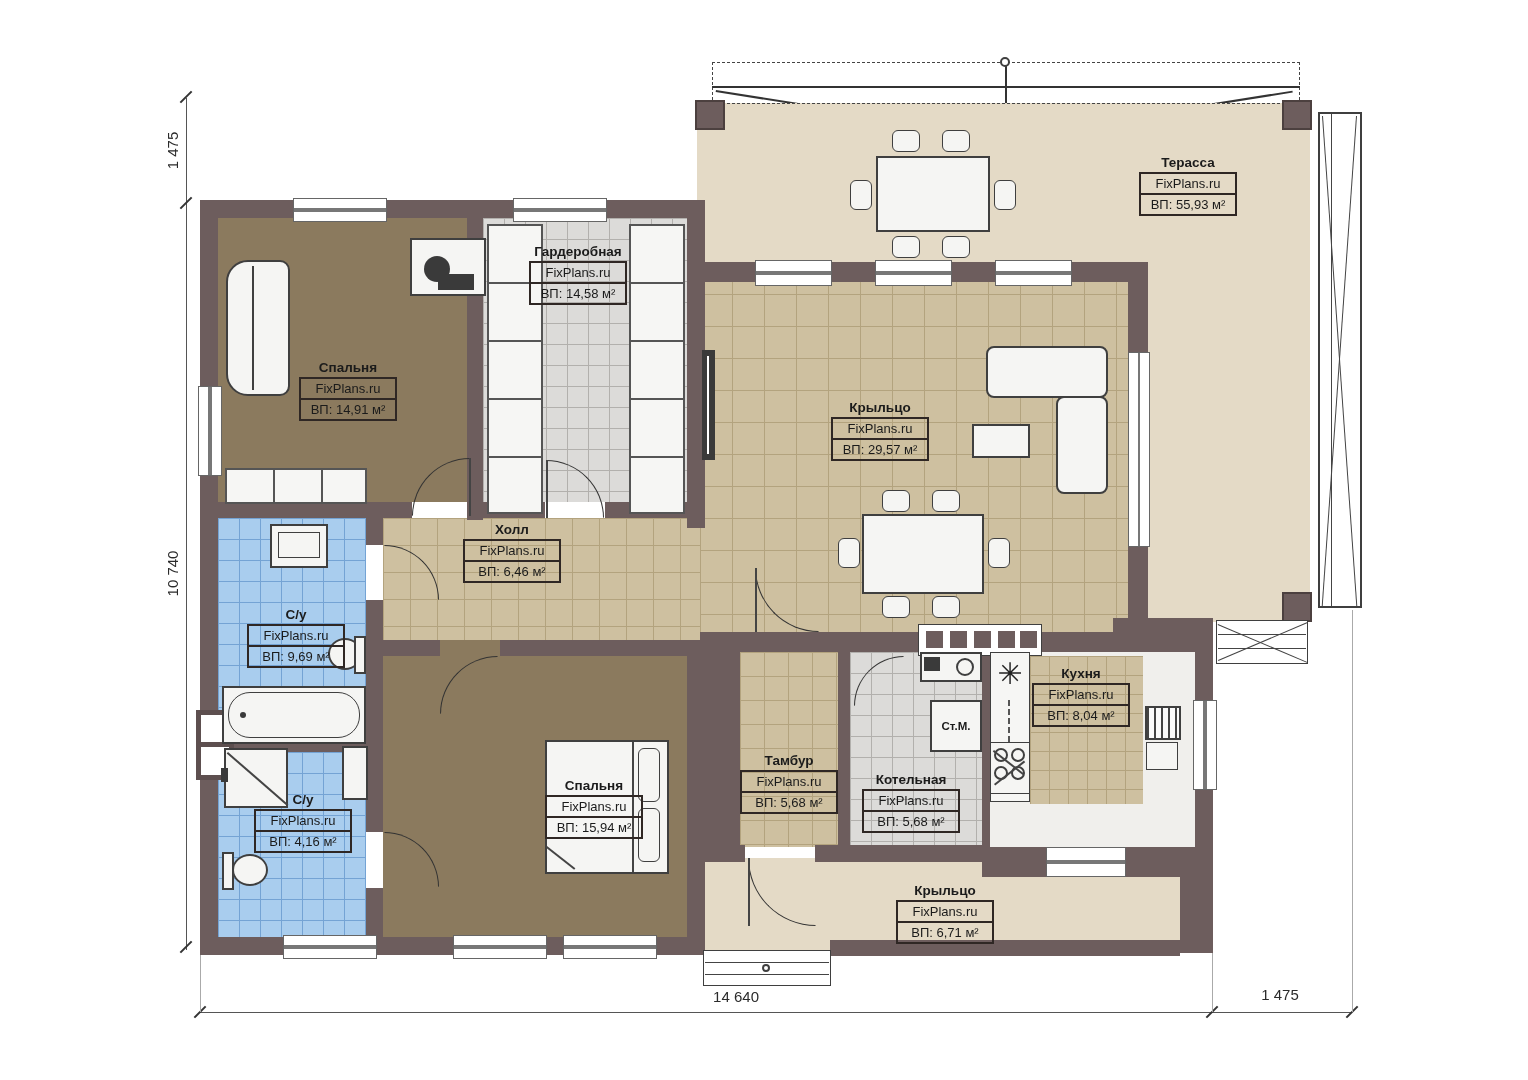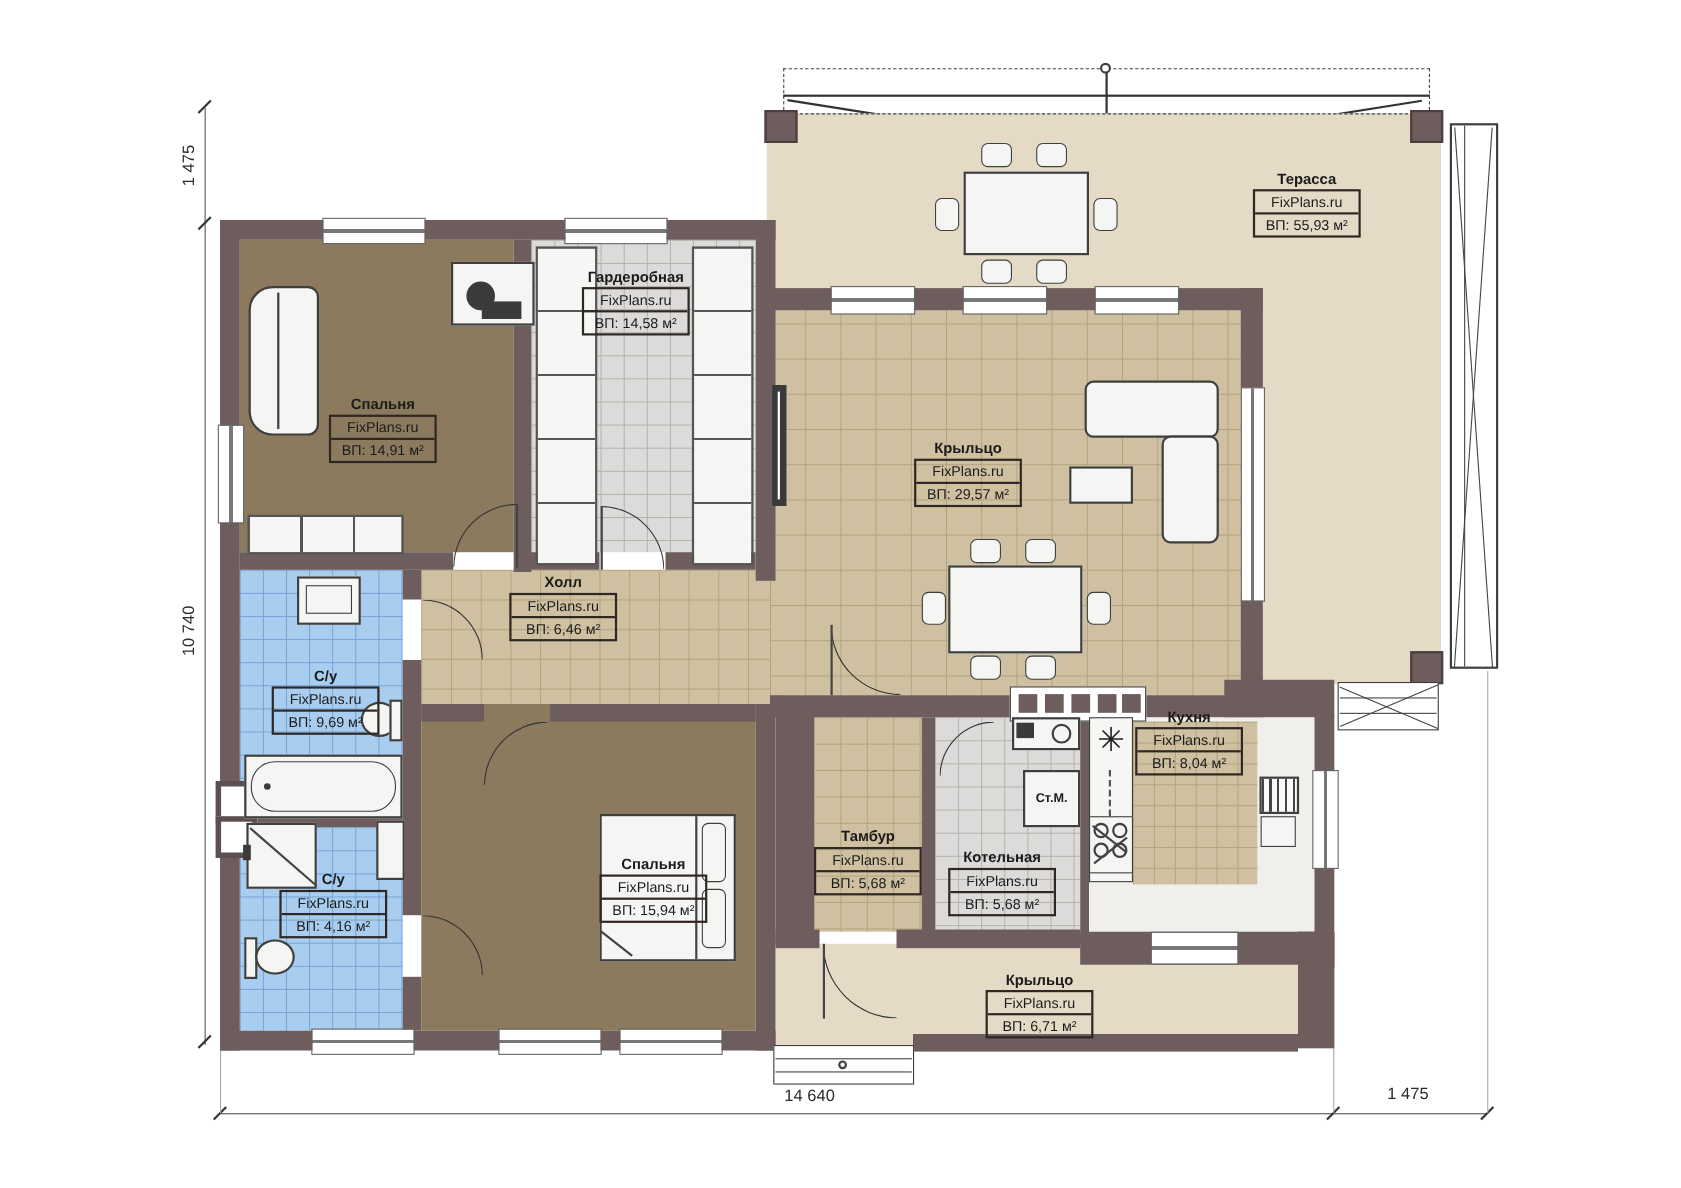--- a/index.html
+++ b/index.html
@@ -63,21 +63,21 @@
   <div class="dimtick" style="left:178px;top:96px;"></div>
   <div class="dimtick" style="left:178px;top:202px;"></div>
   <div class="dimtick" style="left:178px;top:946px;"></div>
   <div class="dimtext" style="left:132px;top:142px;width:80px;text-align:center;transform:rotate(-90deg);">1 475</div>
   <div class="dimtext" style="left:132px;top:565px;width:80px;text-align:center;transform:rotate(-90deg);">10 740</div>
 
   <div class="dimline" style="left:200px;top:1012px;width:1152px;height:1px;"></div>
   <div class="dimtick" style="left:192px;top:1011px;"></div>
   <div class="dimtick" style="left:1204px;top:1011px;"></div>
   <div class="dimtick" style="left:1344px;top:1011px;"></div>
-  <div class="dimtext" style="left:676px;top:988px;width:120px;text-align:center;">14 640</div>
+  <div class="dimtext" style="left:639px;top:988px;width:120px;text-align:right;">14 640</div>
   <div class="dimtext" style="left:1230px;top:986px;width:100px;text-align:center;">1 475</div>
   <div class="dimline" style="left:200px;top:955px;width:1px;height:57px;background:#aaa;"></div>
   <div class="dimline" style="left:1212px;top:877px;width:1px;height:135px;background:#aaa;"></div>
   <div class="dimline" style="left:1352px;top:610px;width:1px;height:402px;background:#aaa;"></div>
 
   <div class="dash-rect" style="left:712px;top:62px;width:588px;height:78px;"></div>
   <div class="line" style="left:712px;top:86px;width:588px;height:1.5px;"></div>
   <div class="line" style="left:716px;top:90px;width:290px;height:1.5px;transform:rotate(9deg);transform-origin:left top;"></div>
   <div class="line" style="left:1006px;top:136px;width:290px;height:1.5px;transform:rotate(-9deg);transform-origin:left top;"></div>
   <div class="line" style="left:1005px;top:62px;width:1.5px;height:80px;"></div>
@@ -322,21 +322,21 @@
     <div class="rl-area">ВП: 5,68 м²</div>
       </div>
   </div>
   <div class="rlabel" style="left:911px;top:772px;">
     <div class="rl-name">Котельная</div>
     <div class="rl-box">
         <div class="rl-brand">FixPlans.ru</div>
     <div class="rl-area">ВП: 5,68 м²</div>
       </div>
   </div>
-  <div class="rlabel" style="left:1081px;top:644px;">
+  <div class="rlabel" style="left:1081px;top:666px;">
     <div class="rl-name">Кухня</div>
     <div class="rl-box">
         <div class="rl-brand">FixPlans.ru</div>
     <div class="rl-area">ВП: 8,04 м²</div>
       </div>
   </div>
   <div class="rlabel" style="left:945px;top:883px;">
     <div class="rl-name">Крыльцо</div>
     <div class="rl-box">
         <div class="rl-brand">FixPlans.ru</div>

